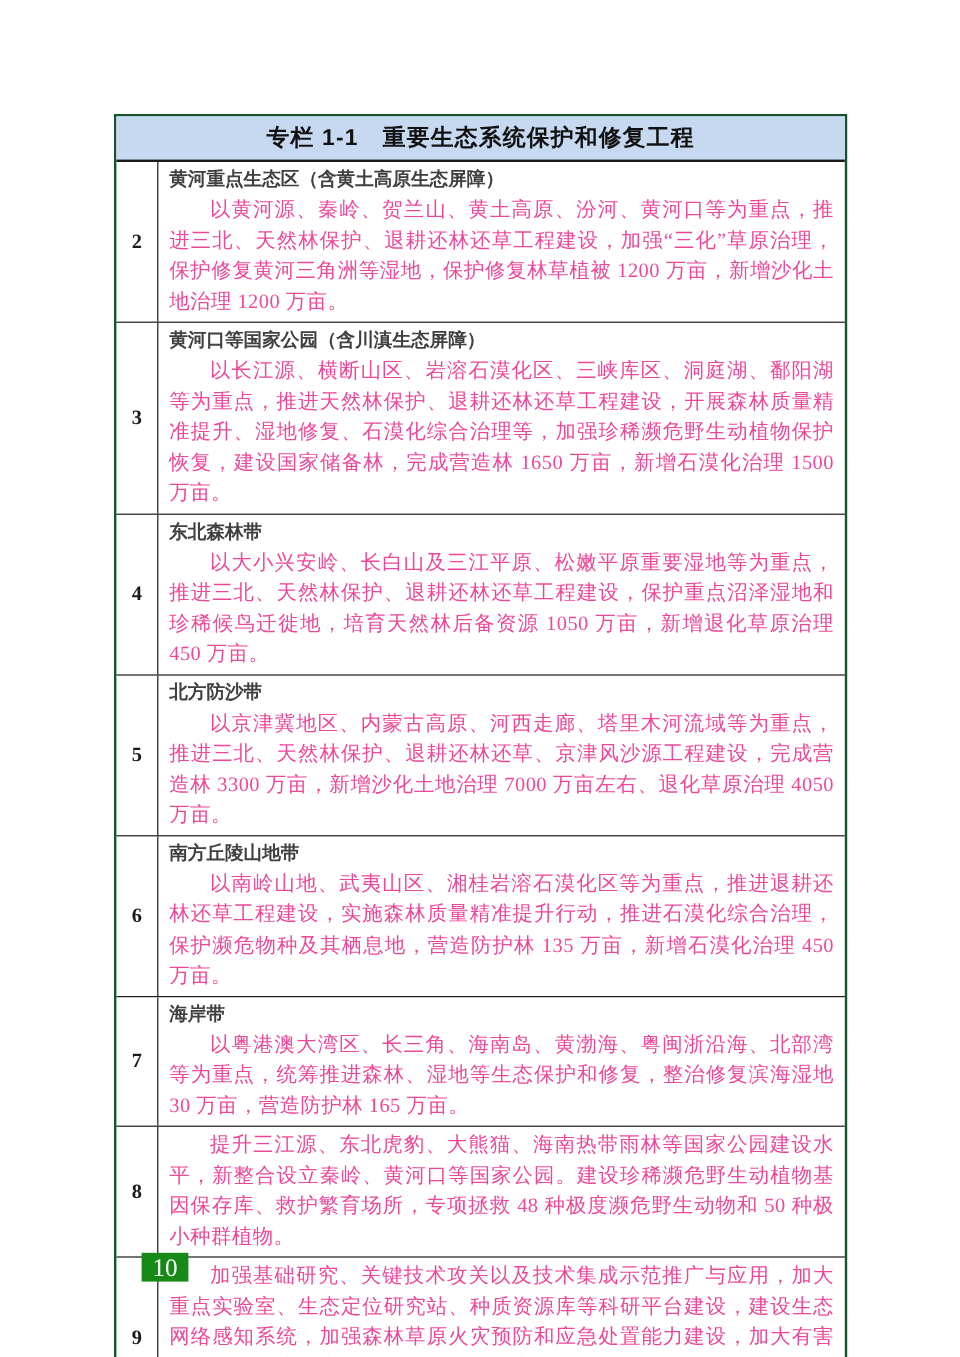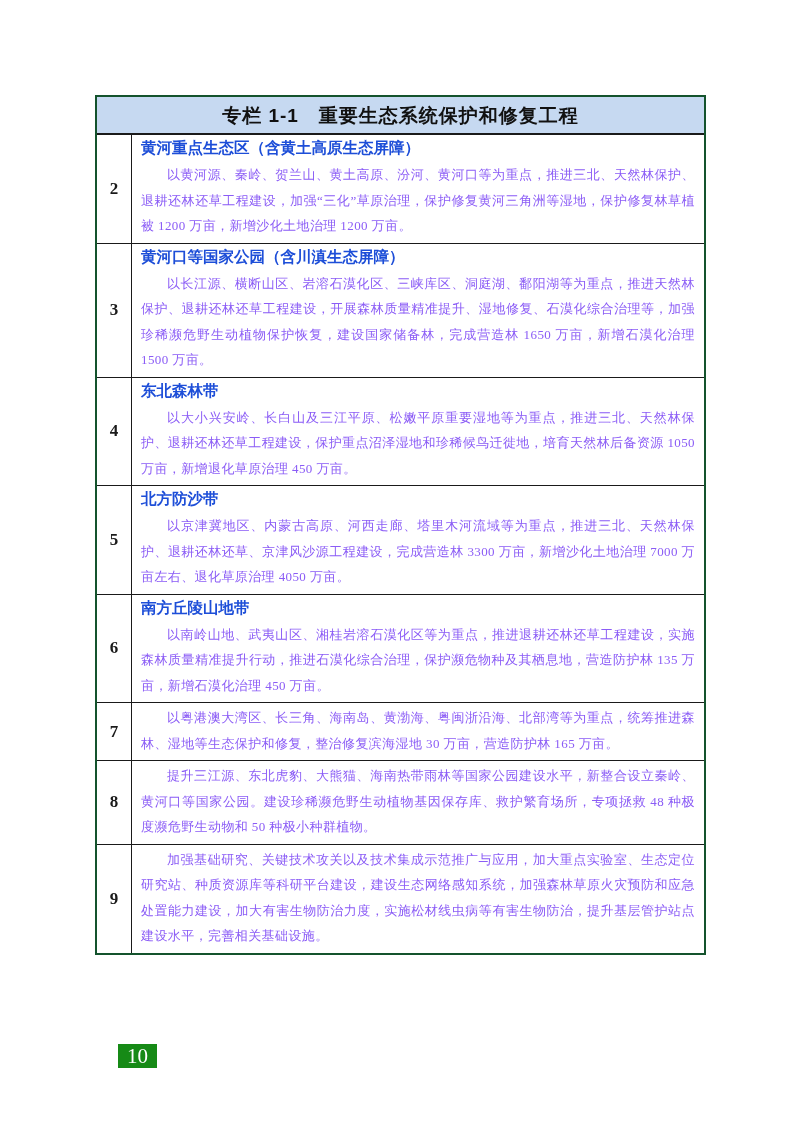--- a/index.html
+++ b/index.html
@@ -49,31 +49,31 @@
     font-family: "Liberation Serif", "DejaVu Serif", serif;
     font-weight: bold;
     font-size: 17px;
     color: #1a1a1a;
   }
   .content-cell {
     flex: 1 1 auto;
     padding: 2px 9px 4px 9px;
   }
   .row-title {
-    font-family: Liberation Mono, monospace;
+    font-family: Liberation Serif, serif;
     font-weight: bold;
     font-size: 15.5px;
     line-height: 25px;
-    color: #1d4ed8;
+    color: #404040;
   }
   .row-body {
     font-family: "Liberation Serif", "DejaVu Serif", serif;
-    font-size: 13px;
+    font-size: 17px;
     line-height: 25.5px;
-    color: #8b5cf6;
+    color: #ec4899;
     text-align: justify;
     text-indent: 2em;
     letter-spacing: 0.4px;
   }
   .page-badge {
     position: absolute;
     left: 118px;
     top: 1044px;
     width: 39px;
     height: 24px;
@@ -130,20 +130,21 @@
       <div class="num-cell">6</div>
       <div class="content-cell">
         <div class="row-title">南方丘陵山地带</div>
         <p class="row-body">以南岭山地、武夷山区、湘桂岩溶石漠化区等为重点，推进退耕还林还草工程建设，实施森林质量精准提升行动，推进石漠化综合治理，保护濒危物种及其栖息地，营造防护林 135 万亩，新增石漠化治理 450 万亩。</p>
       </div>
     </div>
 
     <div class="box-row">
       <div class="num-cell">7</div>
       <div class="content-cell">
+        <div class="row-title">海岸带</div>
         <p class="row-body">以粤港澳大湾区、长三角、海南岛、黄渤海、粤闽浙沿海、北部湾等为重点，统筹推进森林、湿地等生态保护和修复，整治修复滨海湿地 30 万亩，营造防护林 165 万亩。</p>
       </div>
     </div>
 
     <div class="box-row">
       <div class="num-cell">8</div>
       <div class="content-cell">
         <p class="row-body">提升三江源、东北虎豹、大熊猫、海南热带雨林等国家公园建设水平，新整合设立秦岭、黄河口等国家公园。建设珍稀濒危野生动植物基因保存库、救护繁育场所，专项拯救 48 种极度濒危野生动物和 50 种极小种群植物。</p>
       </div>
     </div>

